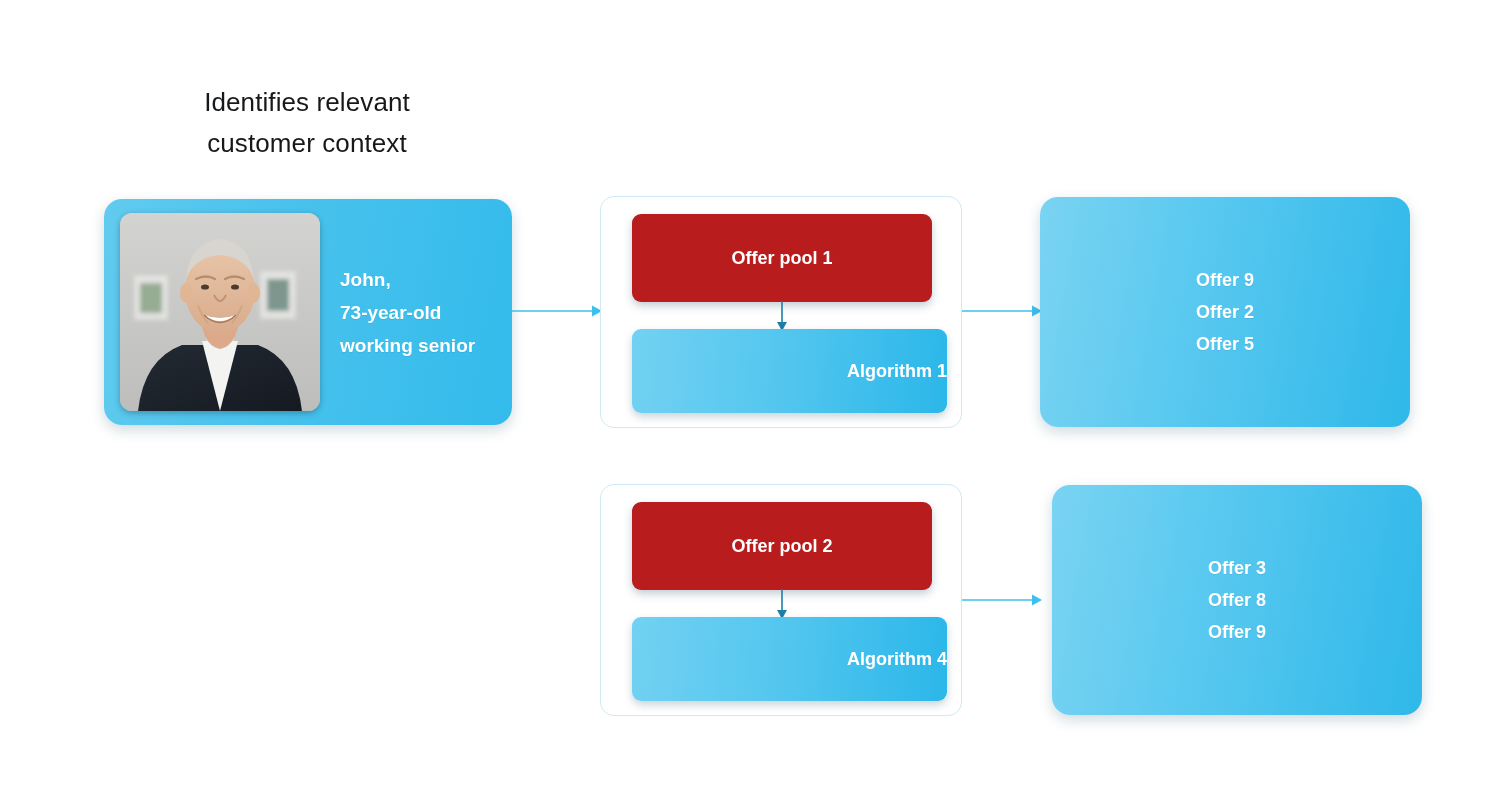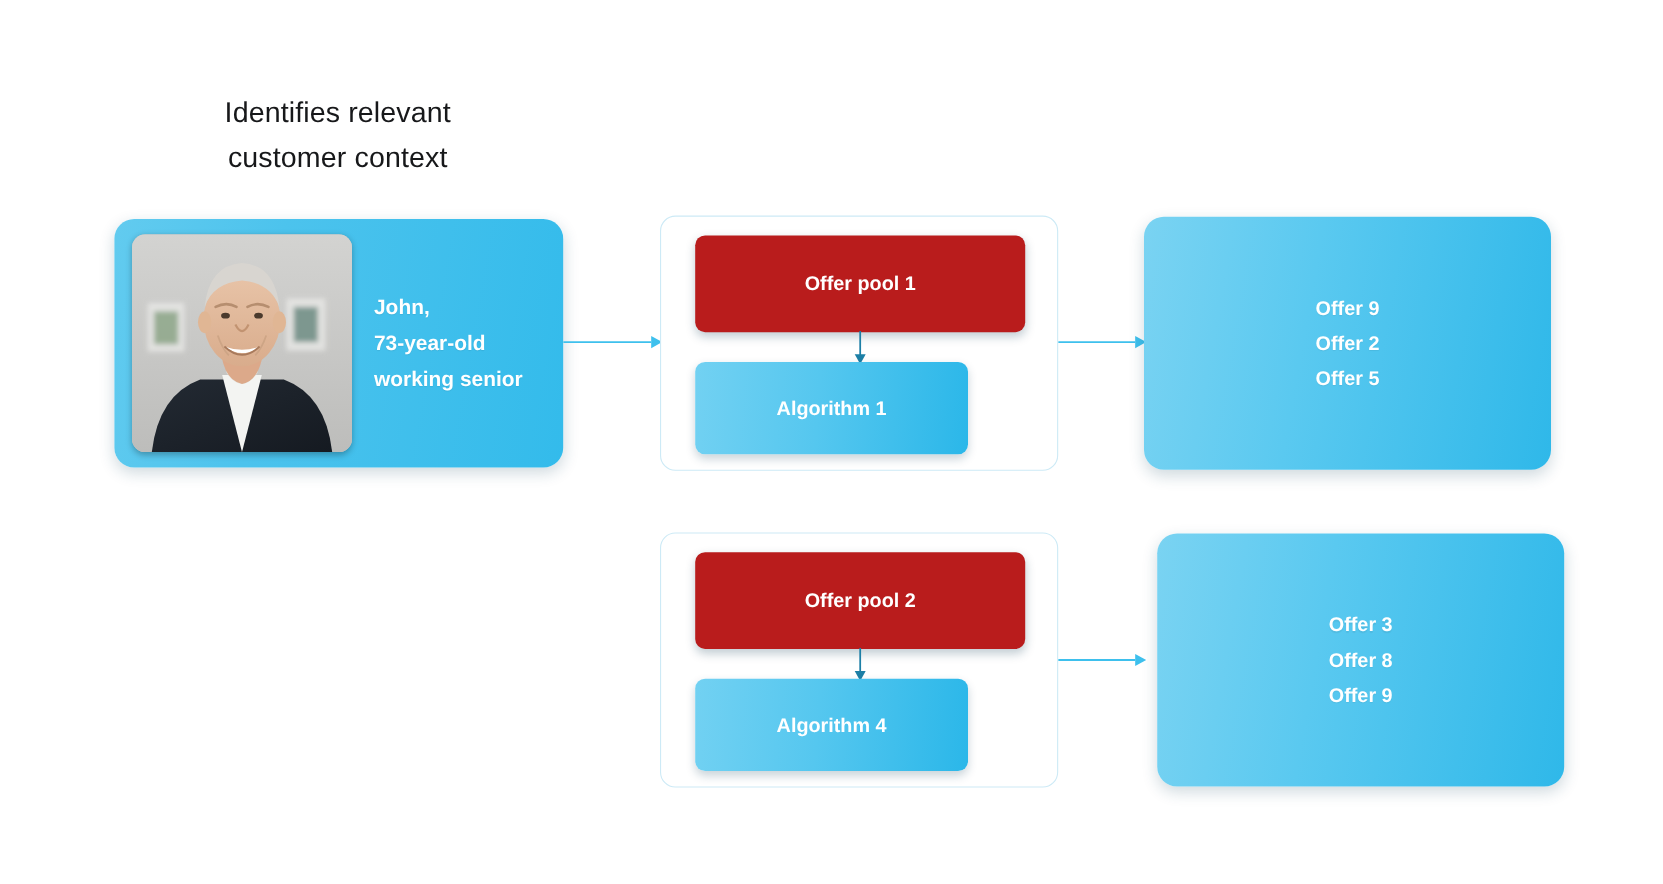--- a/index.html
+++ b/index.html
@@ -89,25 +89,25 @@
     box-shadow: 0 4px 9px rgba(15,60,85,0.25);
     display: flex; align-items: center; justify-content: center;
     color: #ffffff;
     font-size: 18px;
     font-weight: 600;
     box-sizing: border-box;
   }
   .algo-box {
     position: absolute;
     left: 31px; top: 132px;
-    width: 248px; height: 84px;
+    width: 315px; height: 84px;
     border-radius: 9px;
     background: linear-gradient(95deg, #72d1f2 0%, #55c7ef 45%, #2bb7e9 100%);
     box-shadow: 0 4px 9px rgba(15,60,85,0.22);
-    display: flex; align-items: center; justify-content: center;
+    display: flex; align-items: center; justify-content: flex-end;
     color: #ffffff;
     font-size: 18px;
     font-weight: 600;
     box-sizing: border-box;
   }
 
   .down-arrow {
     position: absolute;
     left: 175px; top: 104px;
     width: 12px; height: 30px;

